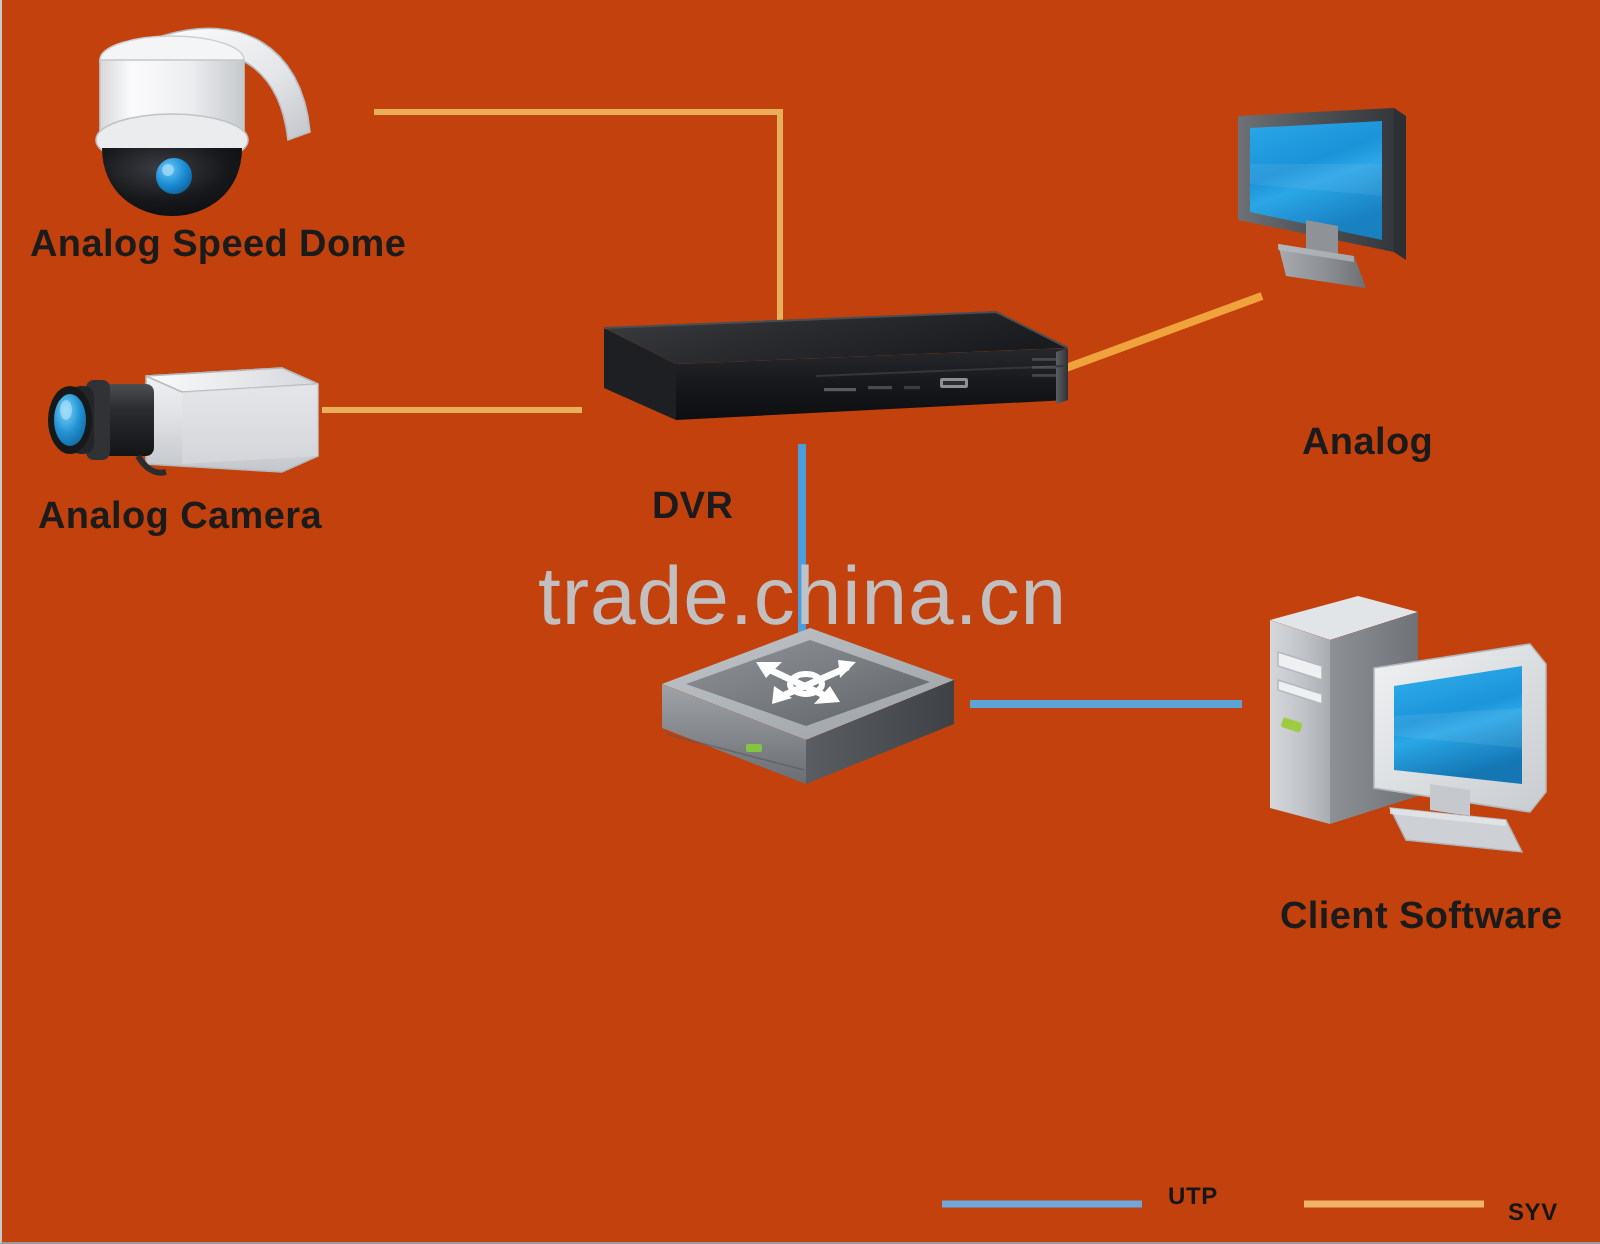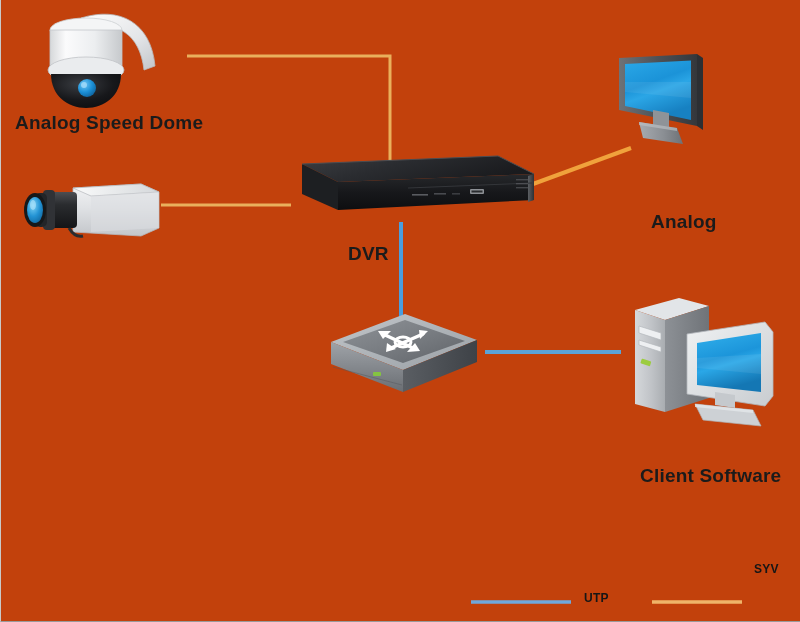--- a/index.html
+++ b/index.html
@@ -154,20 +154,21 @@
       <rect x="30" y="24" width="12" height="40" rx="4" fill="#303236"></rect>
       <rect x="22" y="27" width="12" height="34" rx="5" fill="#232528"></rect>
 
       <ellipse cx="22" cy="44" rx="11" ry="17" fill="#16181a"></ellipse>
       <ellipse cx="22" cy="44" rx="8" ry="13" fill="url(#lensGlass2)"></ellipse>
       <ellipse cx="20" cy="39" rx="3" ry="5" fill="#b6e6fb" opacity="0.6"></ellipse>
 
       <path d="M56 62 q6 10 14 8" fill="none" stroke="#2a2c2f" stroke-width="3"></path>
     </svg>
   </div>
+  <div class="node-label" style="left:18px; top:248px;">Analog Camera</div>
 
   <div class="dev" style="left:283px; top:152px; width:256px; height:70px; z-index:3;">
     <svg width="256" height="70" viewBox="0 0 256 70">
       <defs>
         <linearGradient id="dvrTop" x1="0" y1="0" x2="1" y2="0.4">
           <stop offset="0%" stop-color="#3c3e42"></stop>
           <stop offset="45%" stop-color="#2a2c30"></stop>
           <stop offset="100%" stop-color="#1a1b1e"></stop>
         </linearGradient>
         <linearGradient id="dvrFront" x1="0" y1="0" x2="0" y2="1">
@@ -197,21 +198,21 @@
       <rect x="186" y="37" width="14" height="5" rx="1" fill="#8d9095"></rect>
       <rect x="187.5" y="38.5" width="11" height="2" fill="#2a2c2f"></rect>
 
       <rect x="232" y="27" width="12" height="1.4" fill="#606368" opacity="0.6"></rect>
       <rect x="232" y="31" width="12" height="1.4" fill="#606368" opacity="0.6"></rect>
       <rect x="232" y="35" width="12" height="1.4" fill="#606368" opacity="0.6"></rect>
 
       <path d="M18 12 L214 4 L250 22" fill="none" stroke="#4a4d52" stroke-width="1"></path>
     </svg>
   </div>
-  <div class="node-label" style="left:325px; top:243px;margin-left:22px;">DVR</div>
+  <div class="node-label" style="left:325px; top:243px;">DVR</div>
 
   <div class="dev" style="left:614px; top:52px; width:120px; height:140px; z-index:3;">
     <svg width="120" height="140" viewBox="0 0 120 140">
       <defs>
         <linearGradient id="monScreen" x1="0" y1="0" x2="0.4" y2="1">
           <stop offset="0%" stop-color="#2aa8e8"></stop>
           <stop offset="45%" stop-color="#1b93d8"></stop>
           <stop offset="62%" stop-color="#2ba6e6"></stop>
           <stop offset="100%" stop-color="#1781c2"></stop>
         </linearGradient>
@@ -331,26 +332,27 @@
       <path d="M78 55 L142 45 L142 104 L78 97 Z" fill="url(#pcScreen)"></path>
 
       <path d="M78 80 L142 86 L142 66 L78 70 Z" fill="#ffffff" opacity="0.08"></path>
 
       <path d="M96 104 L116 107 L116 120 L96 117 Z" fill="#c5c9cd"></path>
 
       <path d="M76 116 L134 122 L142 138 L84 132 Z" fill="#cdd1d5" stroke="#b0b4b8" stroke-width="0.7"></path>
       <path d="M76 116 L134 122 L134 125 L76 119 Z" fill="#e4e7ea" opacity="0.8"></path>
     </svg>
   </div>
-  <div class="node-label" style="left:639px; top:448px;margin-top:17px;">Client Software</div>
-
+  <div class="node-label" style="left:639px; top:448px;">Client Software</div>
+
+  <div class="watermark">trade.china.cn</div>
 
   <svg class="line" style="left:470px; top:598px; width:100px; height:8px; position:absolute; z-index:4;">
     <line x1="0" y1="4" x2="100" y2="4" stroke="#6fa8dc" stroke-width="3.5"></line>
   </svg>
   <div class="legend-label" style="left:583px; top:591px;">UTP</div>
 
   <svg class="line" style="left:651px; top:598px; width:90px; height:8px; position:absolute; z-index:4;">
     <line x1="0" y1="4" x2="90" y2="4" stroke="#efb469" stroke-width="3.5"></line>
   </svg>
-  <div class="legend-label" style="left:753px; top:562px;">SYV</div>
+  <div class="legend-label" style="left:753px; top:599px;">SYV</div>
 
 </div>
 
 </body></html>

